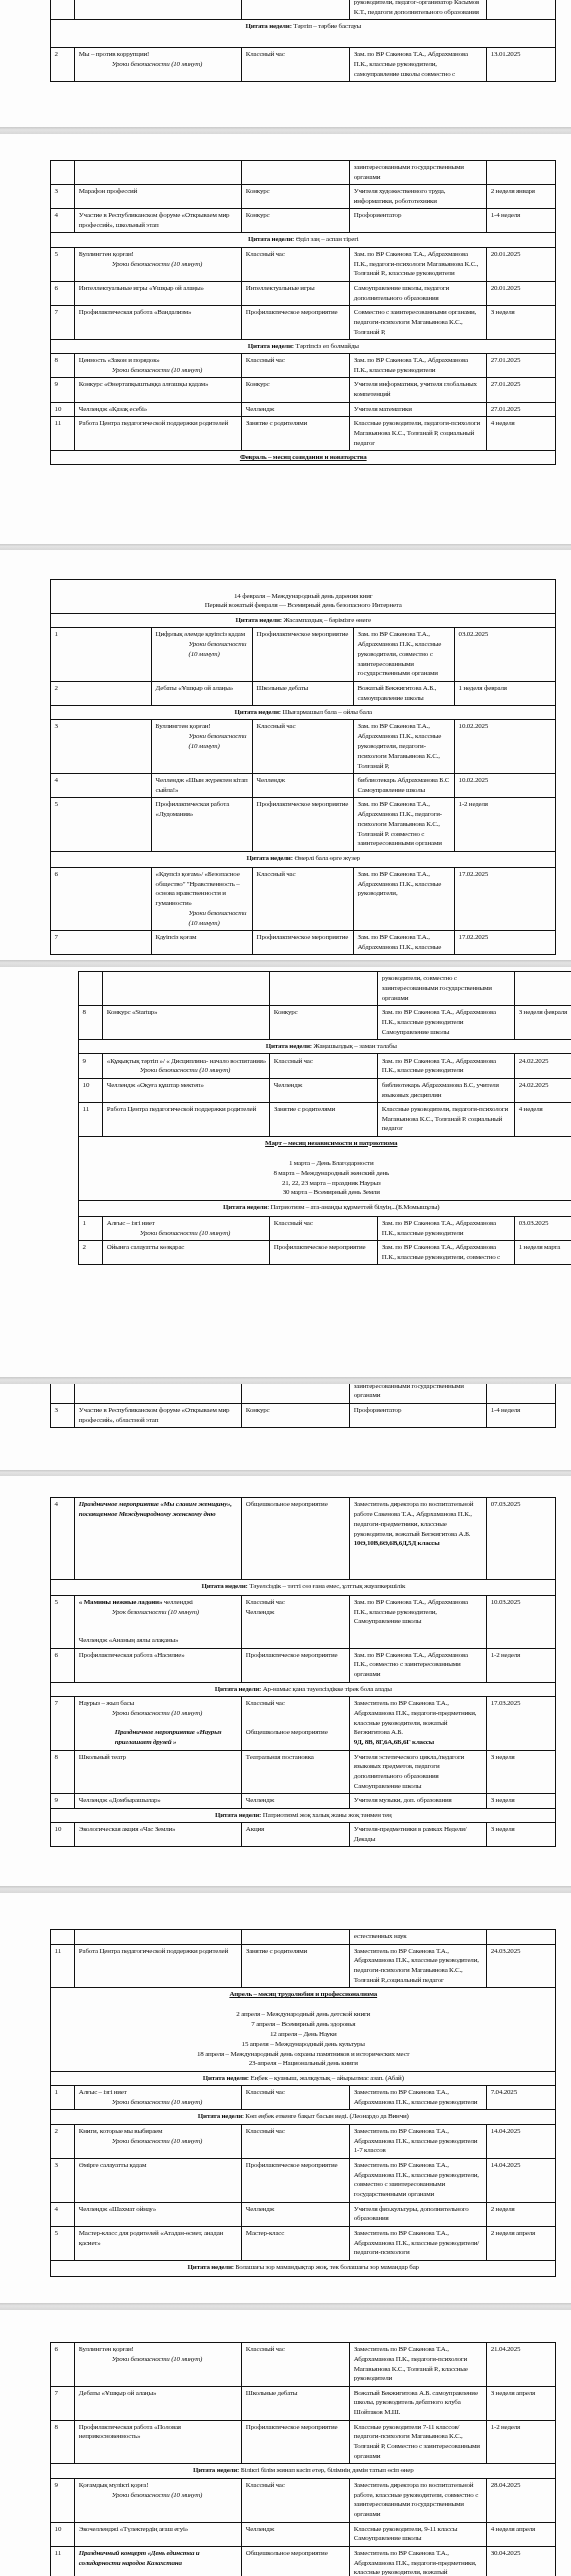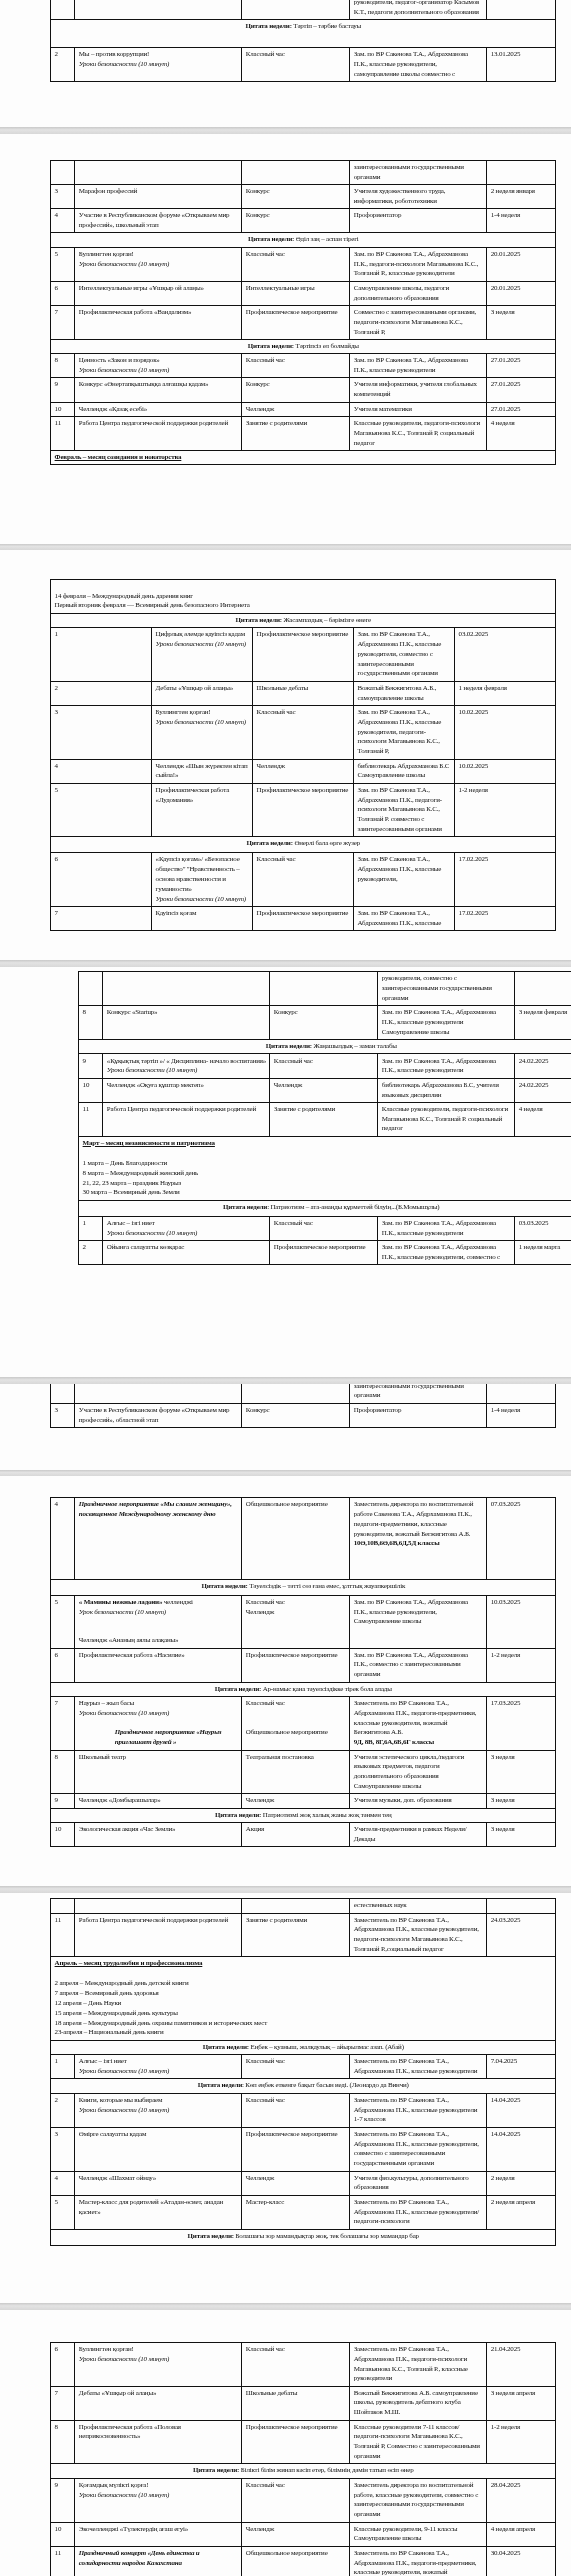--- a/index.html
+++ b/index.html
@@ -7,26 +7,26 @@
   .page { position:relative; width:572px; height:410px; background:#fdfdfd; overflow:hidden; }
   .gap { height:6.7px; background:linear-gradient(#c9c9c9,#e3e3e3 40%,#d8d8d8); }
   .content { position:absolute; left:50px; width:506px; }
   table.plan { border-collapse:collapse; width:506px; table-layout:fixed; font-size:7px; line-height:9.8px; }
   table.plan td { border:0.7px solid #111; vertical-align:top; padding:2.1px 3.1px 1.5px 3.6px; letter-spacing:-0.2px; }
   td.n { width:16.5px; padding-left:3.1px; }
   td.t { width:159px; }
   td.f { width:100px; }
   td.r { width:129px; }
   td.d { width:61px; }
-  .it { font-style:italic; }
+  .it { font-style:italic;margin-left:33px; }
   .bi { font-weight:bold; font-style:italic; }
   .b { font-weight:bold; }
   td.quote { text-align:center; padding:3.1px 3.1px 13.4px;margin-top:20px; }
   td.quote.tight { padding-bottom:3.1px; }
-  td.month { padding:2.1px 3.6px; }
+  td.month { padding:2.1px 3.6px;text-align:center; }
   .month-title { font-weight:bold; text-decoration:underline; display:block; margin-bottom:10.3px; }
   .month-title.solo { margin-bottom:0; }
 </style>
 </head>
 <body>
 
 <div class="page" style="height:127px;">
   <div class="content" style="top:-5.2px;">
     <table class="plan">
       <tbody>
@@ -153,21 +153,21 @@
 </div>
 <div class="gap"></div>
 
 <div class="page">
   <div class="content" style="top:29px;">
     <table class="plan">
       <tbody>
           <tr>
             <td class="month" colspan="5" style="padding-top:11.3px;">
               <div>14 февраля – Международный день дарения книг</div>
-              <div>Первый вторник февраля — Всемирный день безопасного Интернета</div>
+              <div>Первый вожатый февраля — Всемирный день безопасного Интернета</div>
             </td>
           </tr>
       <tr>
             <td class="quote" colspan="5"><span class="b">Цитата недели:</span> <span>Жасампаздық – бәрімізге өнеге</span></td>
           </tr>
       <tr>
             <td class="n">1</td>
             <td class="t">
               <div>Цифрлық әлемде қауіпсіз қадам</div>
               <div class="it">Уроки безопасности (10 минут)</div>
@@ -175,20 +175,23 @@
             <td class="f">Профилактическое мероприятие</td>
             <td class="r">Зам. по ВР Сакенова Т.А., Абдрахманова П.К., классные руководители, совместно с заинтересованными государственными органами</td>
             <td class="d">03.02.2025</td>
           </tr>
       <tr>
             <td class="n">2</td>
             <td class="t">Дебаты «Ұшқыр ой алаңы»</td>
             <td class="f">Школьные дебаты</td>
             <td class="r">Вожатый Бекжигитова А.Б., самоуправление школы</td>
             <td class="d">1 неделя февраля</td>
+          </tr>
+      <tr>
+            <td class="quote" colspan="5"><span class="b">Цитата недели:</span> <span>Шығармашыл бала – ойлы бала</span></td>
           </tr>
       <tr>
             <td class="n">3</td>
             <td class="t">
               <div>Буллингтен қорған!</div>
               <div class="it">Уроки безопасности (10 минут)</div>
             </td>
             <td class="f">Классный час</td>
             <td class="r">Зам. по ВР Сакенова Т.А., Абдрахманова П.К., классные руководители, педагоги-психологи Магавьянова К.С., Толғанай Р,</td>
             <td class="d">10.02.2025</td>
@@ -419,21 +422,21 @@
             <td class="r">Учителя-предметники в рамках Недели/Декады</td>
             <td class="d">3 неделя</td>
           </tr>
     </tbody>
       </table>
   </div>
 </div>
 <div class="gap"></div>
 
 <div class="page">
-  <div class="content" style="top:5px;">
+  <div class="content" style="top:36px;">
     <table class="plan">
       <tbody>
           <tr>
             <td class="n"></td>
             <td class="t"></td>
             <td class="f"></td>
             <td class="r">естественных наук</td>
             <td class="d"></td>
           </tr>
       <tr>

